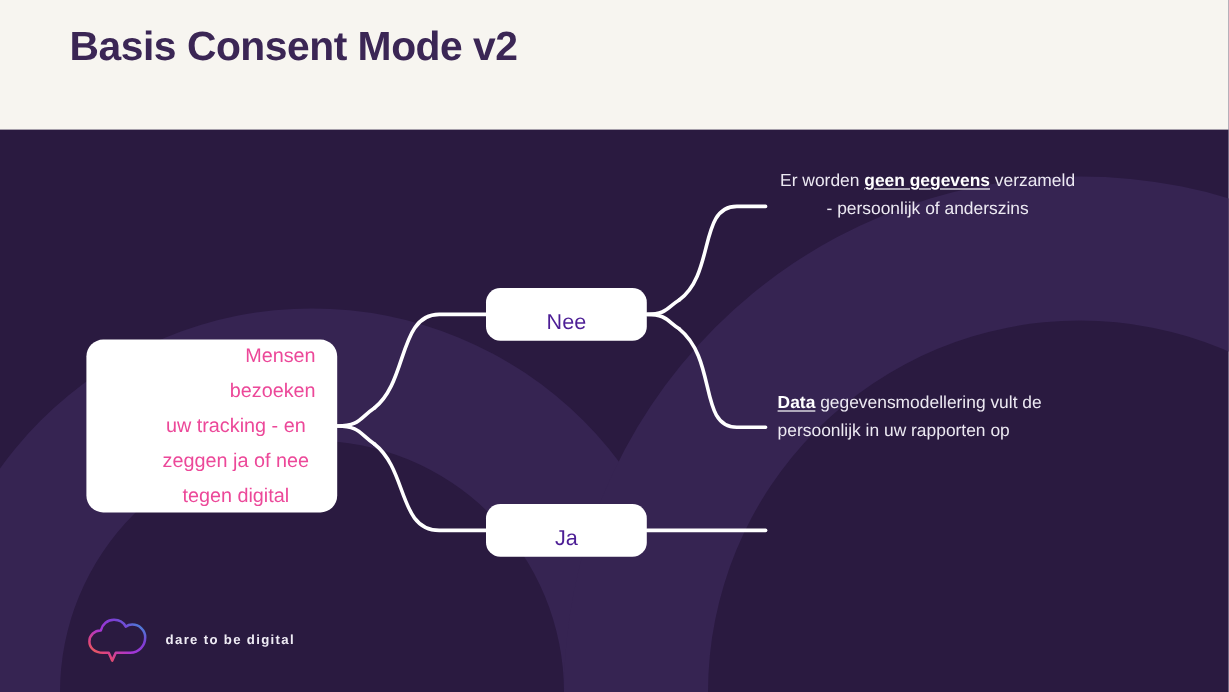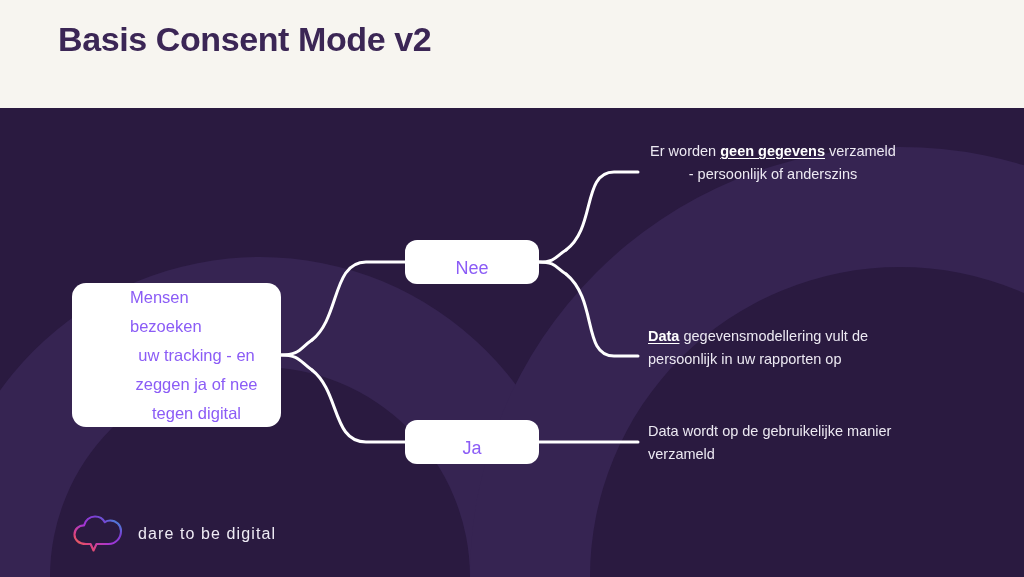--- a/index.html
+++ b/index.html
@@ -85,34 +85,34 @@
     top: 283px;
     width: 209px;
     height: 144px;
     border-radius: 14px;
     padding: 10px 18px;
     flex-direction: column;
   }
   .node-root .node-text {
     font-size: 16.5px;
     line-height: 29px;
-    color: #8b5cf6;
-    text-align: left;
+    color: #ec4899;
+    text-align: right;
     font-weight: 500;
     margin-left: 40px;
   }
   .node-branch {
     width: 134px;
     height: 44px;
   }
   .node-nee { left: 405px; top: 240px; }
   .node-ja  { left: 405px; top: 420px; }
   .node-branch .node-text {
     font-size: 18px;
-    color: #8b5cf6;
+    color: #4c1d95;
     font-weight: 500;
     text-align: right;
     margin-top: 12px;
   }
 
   
   .leaf {
     position: absolute;
     color: #ece9f2;
     font-size: 14.5px;
@@ -134,22 +134,22 @@
     position: absolute;
     left: 72px;
     top: 512px;
     display: flex;
     align-items: center;
     z-index: 4;
   }
   .logo-mark { width: 54px; height: 44px; }
   .logo-text {
     margin-left: 12px;
-    font-size: 16px;
-    font-weight: normal;
+    font-size: 11px;
+    font-weight: bold;
     letter-spacing: 1.1px;
     color: #efecf5;
     white-space: nowrap;
   }
 </style>
 </head>
 <body>
 
 <div class="slide">
 
@@ -219,23 +219,20 @@
     </div>
 
     <div class="leaf leaf-1">
       <span>Er worden </span><b>geen gegevens</b><span> verzameld - persoonlijk of anderszins</span>
     </div>
 
     <div class="leaf leaf-2">
       <span></span><b>Data</b><span> gegevensmodellering vult de persoonlijk in uw rapporten op</span>
     </div>
 
-    <div class="leaf leaf-3">
-      <span>Data wordt op de gebruikelijke manier verzameld</span>
-    </div>
   </div>
 
   <div class="logo">
     <svg class="logo-mark" viewBox="0 0 54 44">
       <defs>
         <linearGradient id="cloudGrad" x1="0%" y1="100%" x2="100%" y2="0%">
           <stop offset="0%" stop-color="#f0892a"></stop>
           <stop offset="22%" stop-color="#e0457b"></stop>
           <stop offset="48%" stop-color="#a435d6"></stop>
           <stop offset="72%" stop-color="#7b3fd4"></stop>

